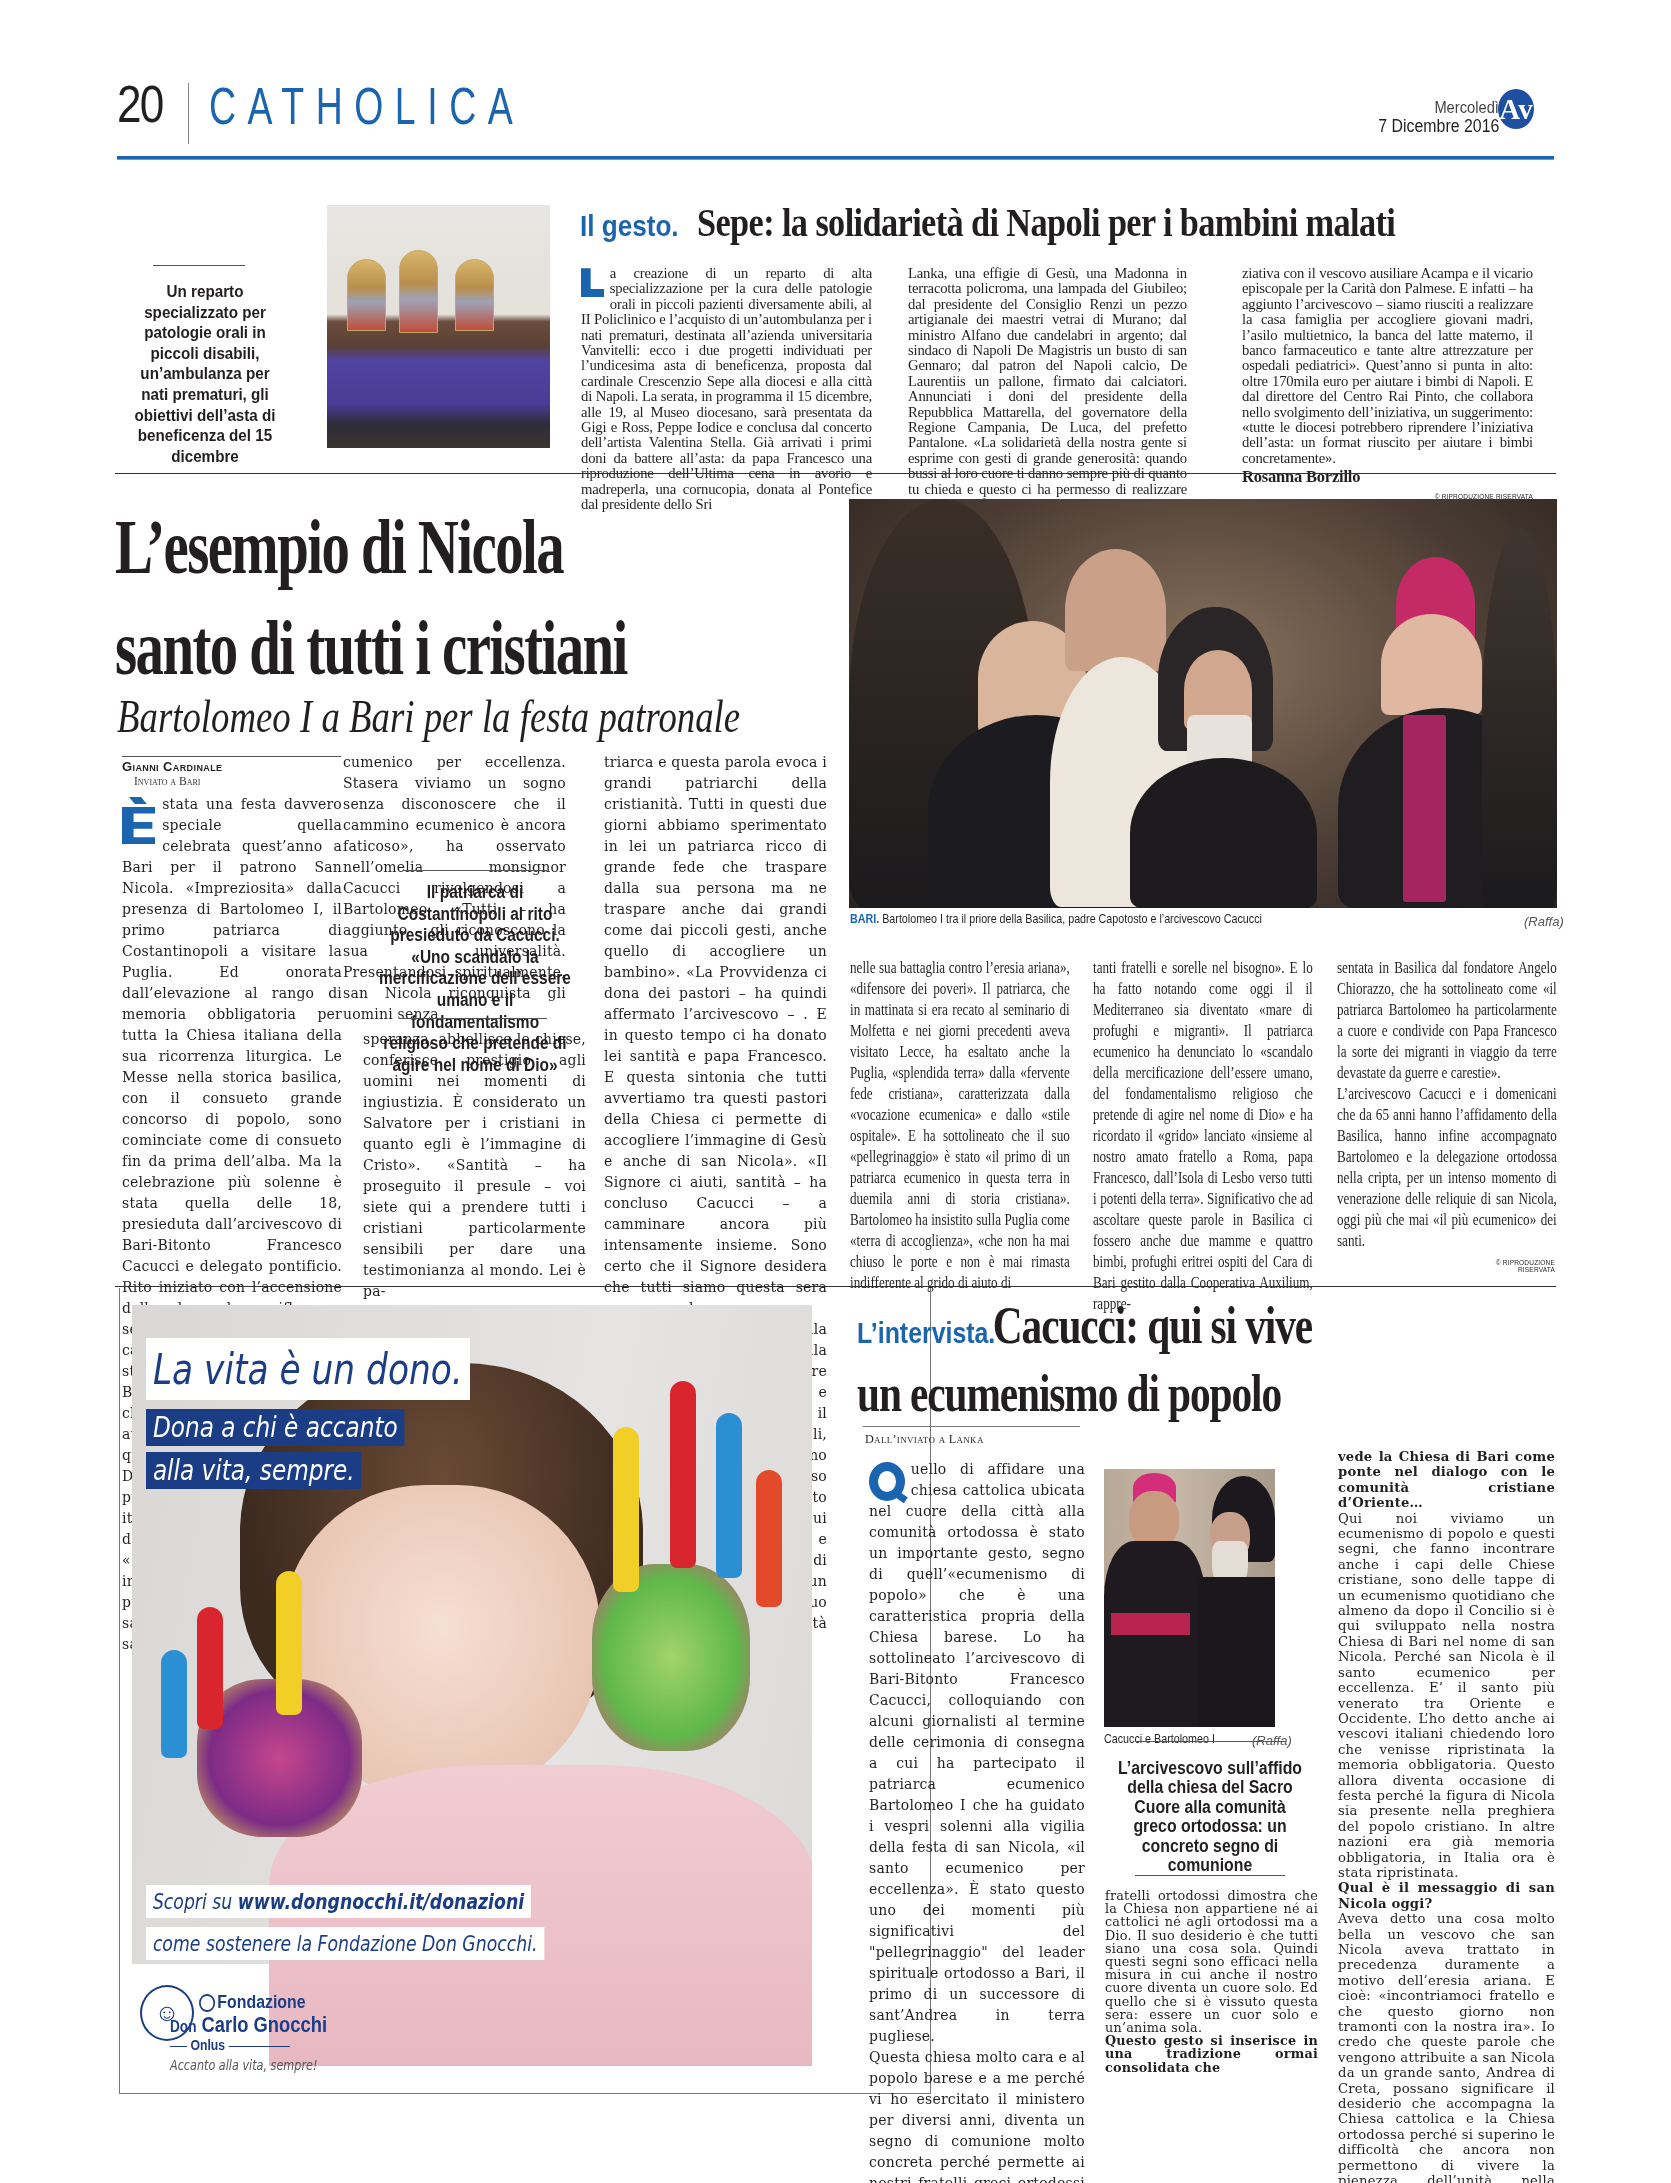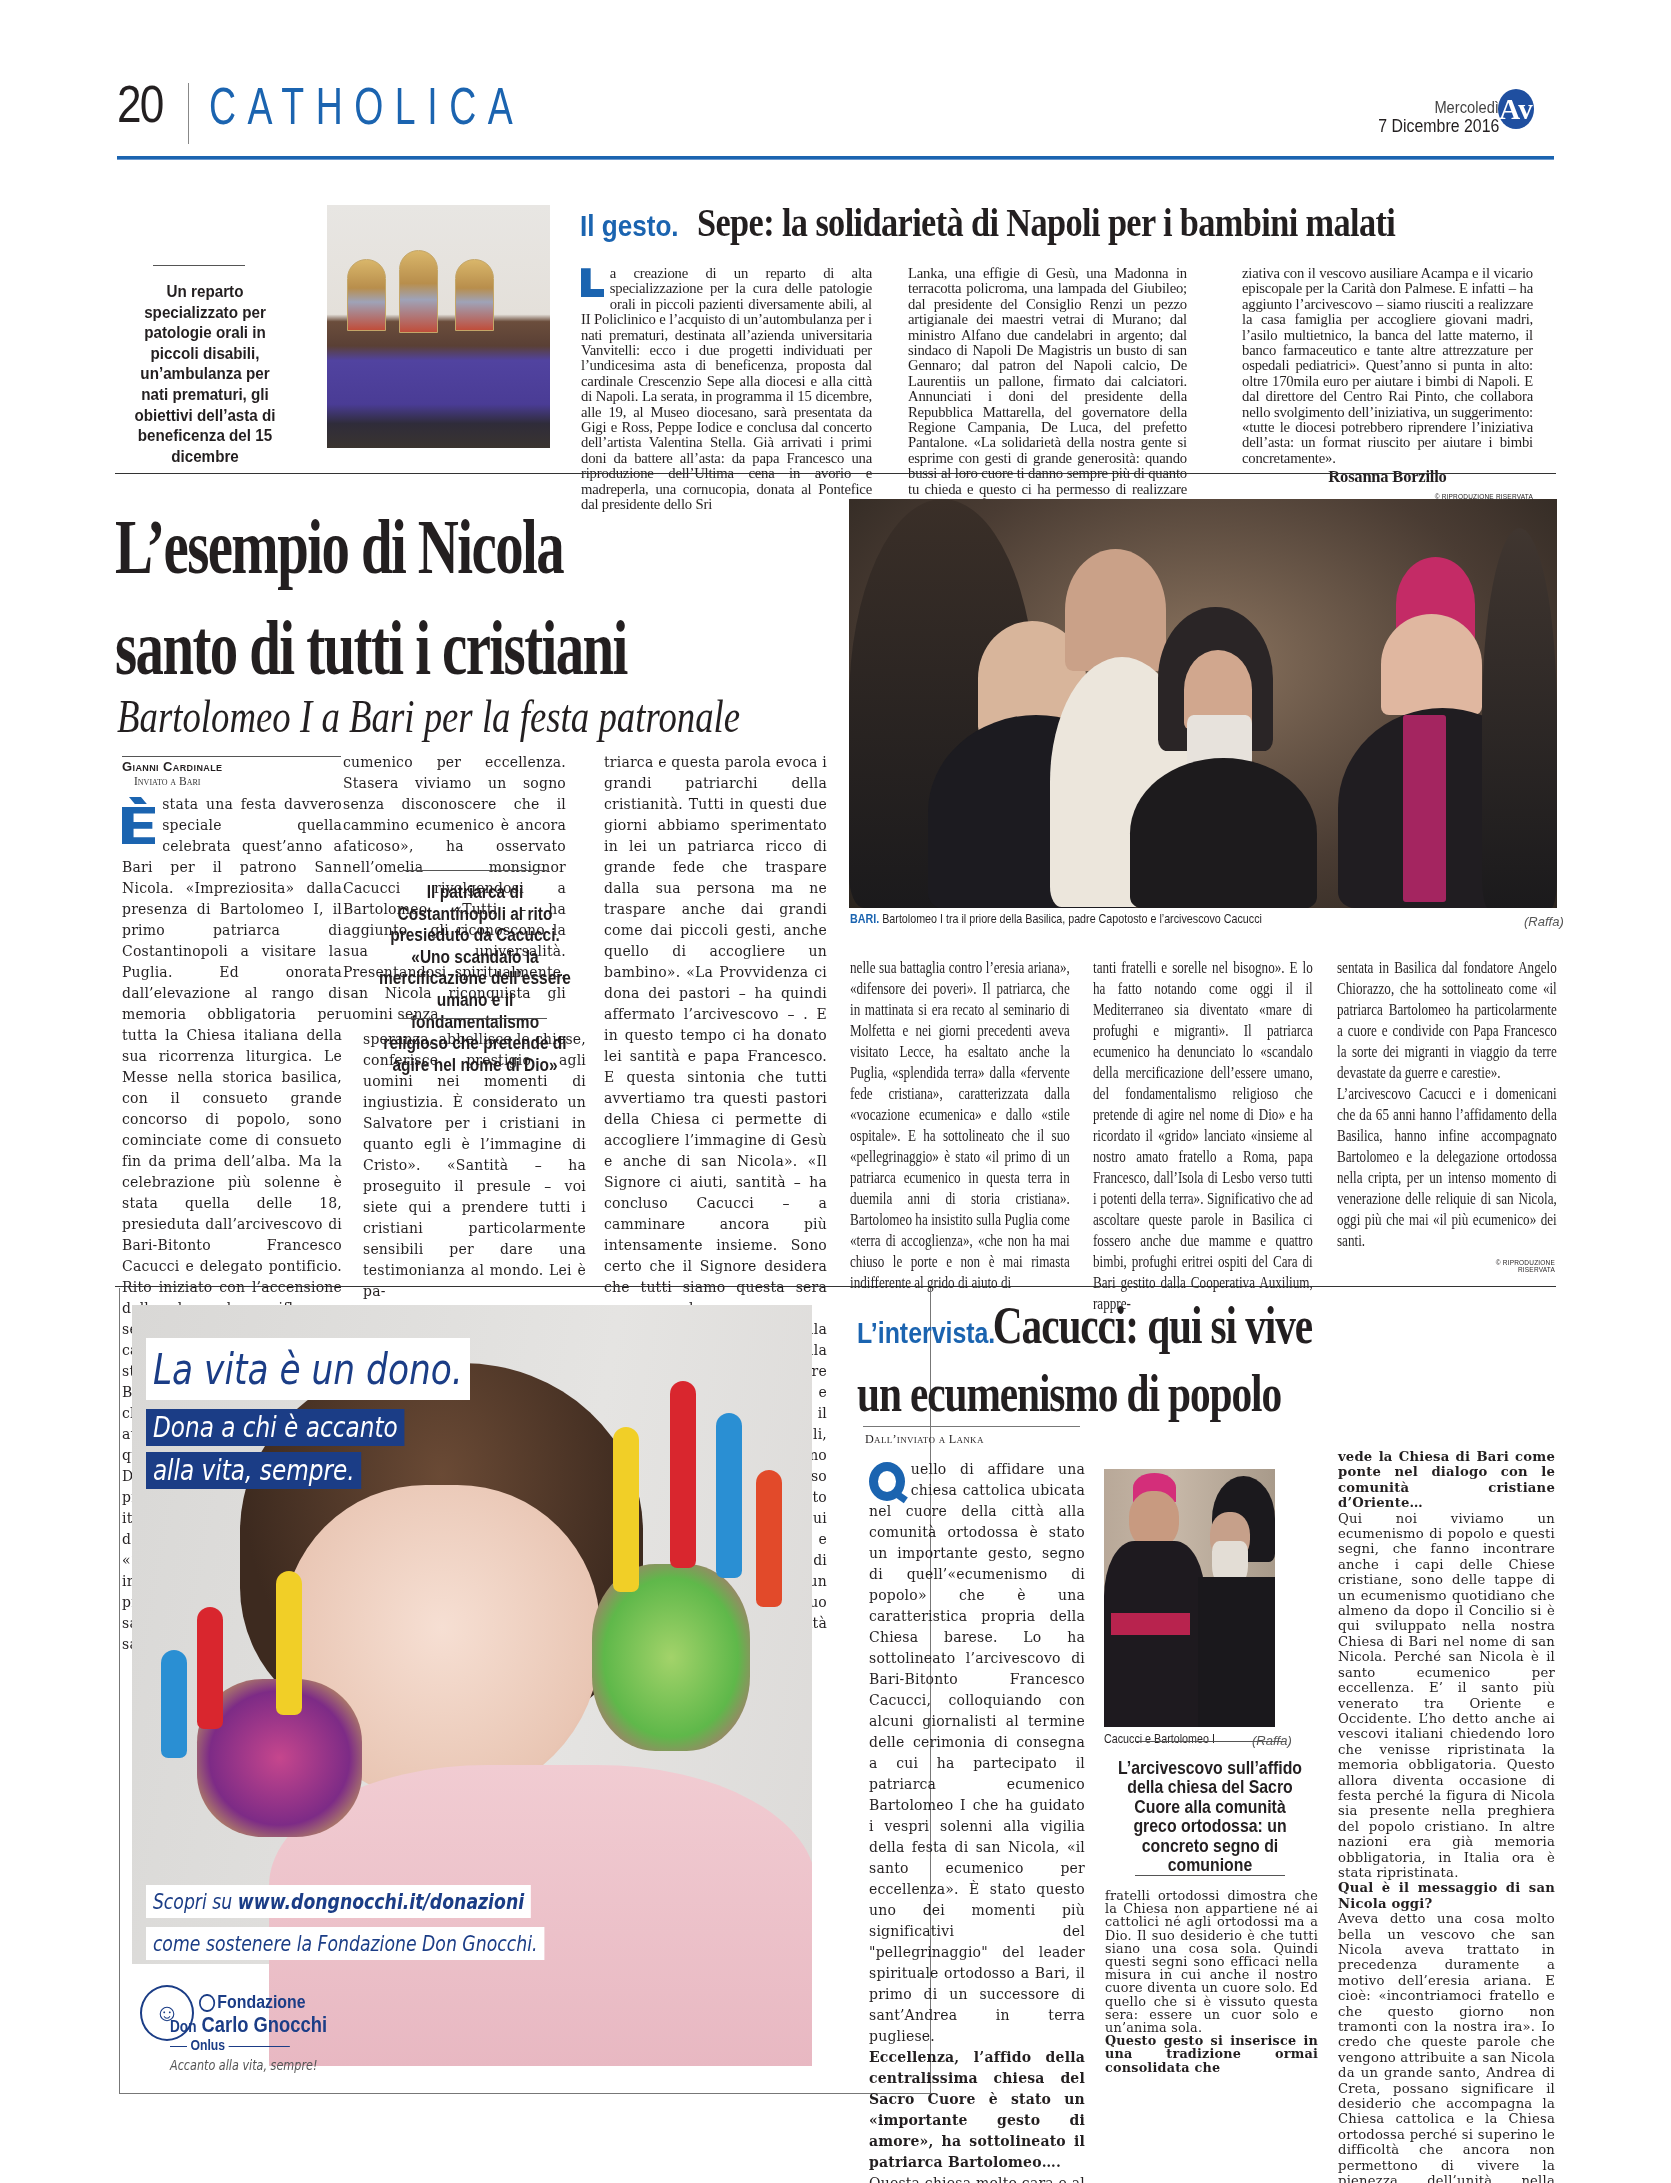--- a/index.html
+++ b/index.html
@@ -21,21 +21,21 @@
   .side-note { left: 115px; top: 281px; width: 180px; text-align: center; font-family: "Liberation Sans", sans-serif; font-weight: bold; font-size: 17.3px; line-height: 20.6px; transform: scaleX(0.88); transform-origin: center; color: #231f20; }
   .side-note-rule { left: 153px; top: 265px; width: 92px; height: 1.4px; background: #555; }
   .photo-conf { left: 327px; top: 205px; width: 223px; height: 243px; background: linear-gradient(#e8e6e3 0%, #e4e0da 45%, #6b4d3c 48%, #5a4035 58%, #5143a0 64%, #4a3c95 82%, #2f2c3a 90%, #3a342f 100%); overflow: hidden; }
   .photo-conf .panel { position: absolute; top: 54px; width: 39px; height: 72px; border-radius: 19.4px 19.4px 0 0; background: linear-gradient(#d9b66a, #b88e4c 40%, #9fa3b8 60%, #c04d3a); border: 1.4px solid #c4a668; }
   .kicker { font-family: "Liberation Sans", sans-serif; font-weight: bold; color: #1b64b0; }
   .headline1 { left: 580px; top: 201px; font-size: 39px; line-height: 43px; white-space: nowrap; }
   .headline1 .kicker { font-size: 29px; transform: scaleX(0.9); display: inline-block; transform-origin: left; margin-right: 7.2px; }
   .headline1 .main { font-family: "Liberation Serif", serif; font-weight: bold; font-size: 39px; letter-spacing: -0.7px; transform: scaleX(0.88); display: inline-block; transform-origin: left; }
   .top-col { top: 266px; width: 291px; font-size: 14.7px; line-height: 15.4px; font-family: "Liberation Serif", serif; text-align: justify; letter-spacing: -0.2px; }
   .drop-L { float: left; width: 23px; height: 29px; margin: 2.2px 5.8px 0 0; background: #1b64b0; clip-path: polygon(0 0, 42% 0, 42% 72%, 100% 72%, 100% 100%, 0 100%); }
-  .signature { font-family: "Liberation Serif", serif; font-weight: bold; font-size: 16.5px; text-align: center; }
+  .signature { font-family: "Liberation Serif", serif; font-weight: bold; font-size: 16.5px; text-align: left; }
   .copyright { font-family: "Liberation Sans", sans-serif; font-size: 6.5px; text-align: right; letter-spacing: 0.2px; }
   .section-rule-1 { left: 115px; top: 473px; width: 1441px; height: 1.4px; background: #333; }
 
   
   .main-head { left: 115px; top: 496px; font-family: "Liberation Serif", serif; font-weight: bold; font-size: 79px; line-height: 101px; letter-spacing: -2.2px; transform: scaleX(0.72); transform-origin: left; white-space: nowrap; color: #231f20; }
   .main-sub { left: 117px; top: 692px; font-family: "Liberation Serif", serif; font-style: italic; font-size: 46px; line-height: 50px; transform: scaleX(0.8); transform-origin: left; white-space: nowrap; color: #231f20; }
   .byline-rule { left: 122px; top: 756px; width: 219px; height: 1.4px; background: #555; }
   .byline { left: 122px; top: 759px; font-family: "Liberation Sans", sans-serif; font-weight: bold; font-size: 13px; font-variant: small-caps; letter-spacing: 0.4px; }
   .byline-sub { left: 134px; top: 775px; font-family: "Liberation Serif", serif; font-size: 11.5px; font-variant: small-caps; color: #333; }
   .drop-E { float: left; width: 33px; height: 47px; margin: 2.9px 7.2px 0 0; position: relative; }
@@ -211,21 +211,20 @@
 
 <div class="abs int-head">
   <div><span class="kicker">L’intervista.</span><span>Cacucci: qui si vive</span></div>
   <div>un ecumenismo di popolo</div>
 </div>
 <div class="abs int-rule"></div>
 <div class="abs int-byline">Dall’inviato a Lanka</div>
 
 <div class="abs body-wide" style="left:869px; top:1459px; width:216px;">
   <span class="drop-Q"></span><span>uello di affidare una chiesa cattolica ubicata nel cuore della città alla comunità ortodossa è stato un importante gesto, segno di quell’«ecumenismo di popolo» che è una caratteristica propria della Chiesa barese. Lo ha sottolineato l’arcivescovo di Bari-Bitonto Francesco Cacucci, colloquiando con alcuni giornalisti al termine delle cerimonia di consegna a cui ha partecipato il patriarca ecumenico Bartolomeo I che ha guidato i vespri solenni alla vigilia della festa di san Nicola, «il santo ecumenico per eccellenza». È stato questo uno dei momenti più significativi del "pellegrinaggio" del leader spirituale ortodosso a Bari, il primo di un successore di sant’Andrea in terra pugliese.</span>
-  <div class="q">Eccellenza, l’affido della centralissima chiesa del Sacro Cuore è stato un «importante gesto di amore», ha sottolineato il patriarca Bartolomeo….</div>
   <div>Questa chiesa molto cara e al popolo barese e a me perché vi ho esercitato il ministero per diversi anni, diventa un segno di comunione molto concreta perché permette ai nostri fratelli greci ortodossi che vivono a Bari di poter venire qui a pregare nel cuore della città. E questo esprime il desiderio di tenere al centro del nostro cuore questi nostri fratelli. E questo è l’ecumenismo di base, l’ecumenismo di popolo. Questo segno, questo piccolo segno dell’affidamento di questa chiesa ai</div>
 </div>
 
 <div class="abs int-photo">
   <div class="abs" style="left:29px; top:3.6px; width:43px; height:29px; border-radius:50% 50% 0 0; background:#d42e7a;"></div>
   <div class="abs" style="left:25px; top:21.6px; width:50px; height:58px; border-radius:45%; background:#c89a80;"></div>
   <div class="abs" style="left:0; top:72px; width:101px; height:186px; border-radius:30% 30% 0 0; background:#1e1a1f;"></div>
   <div class="abs" style="left:7.2px; top:144px; width:79px; height:21.6px; background:#b8234e;"></div>
   <div class="abs" style="left:108px; top:7.2px; width:63px; height:86px; border-radius:50% 50% 10% 10%; background:#1b191d;"></div>
   <div class="abs" style="left:106px; top:43px; width:40px; height:50px; border-radius:45%; background:#c6a08a;"></div>

